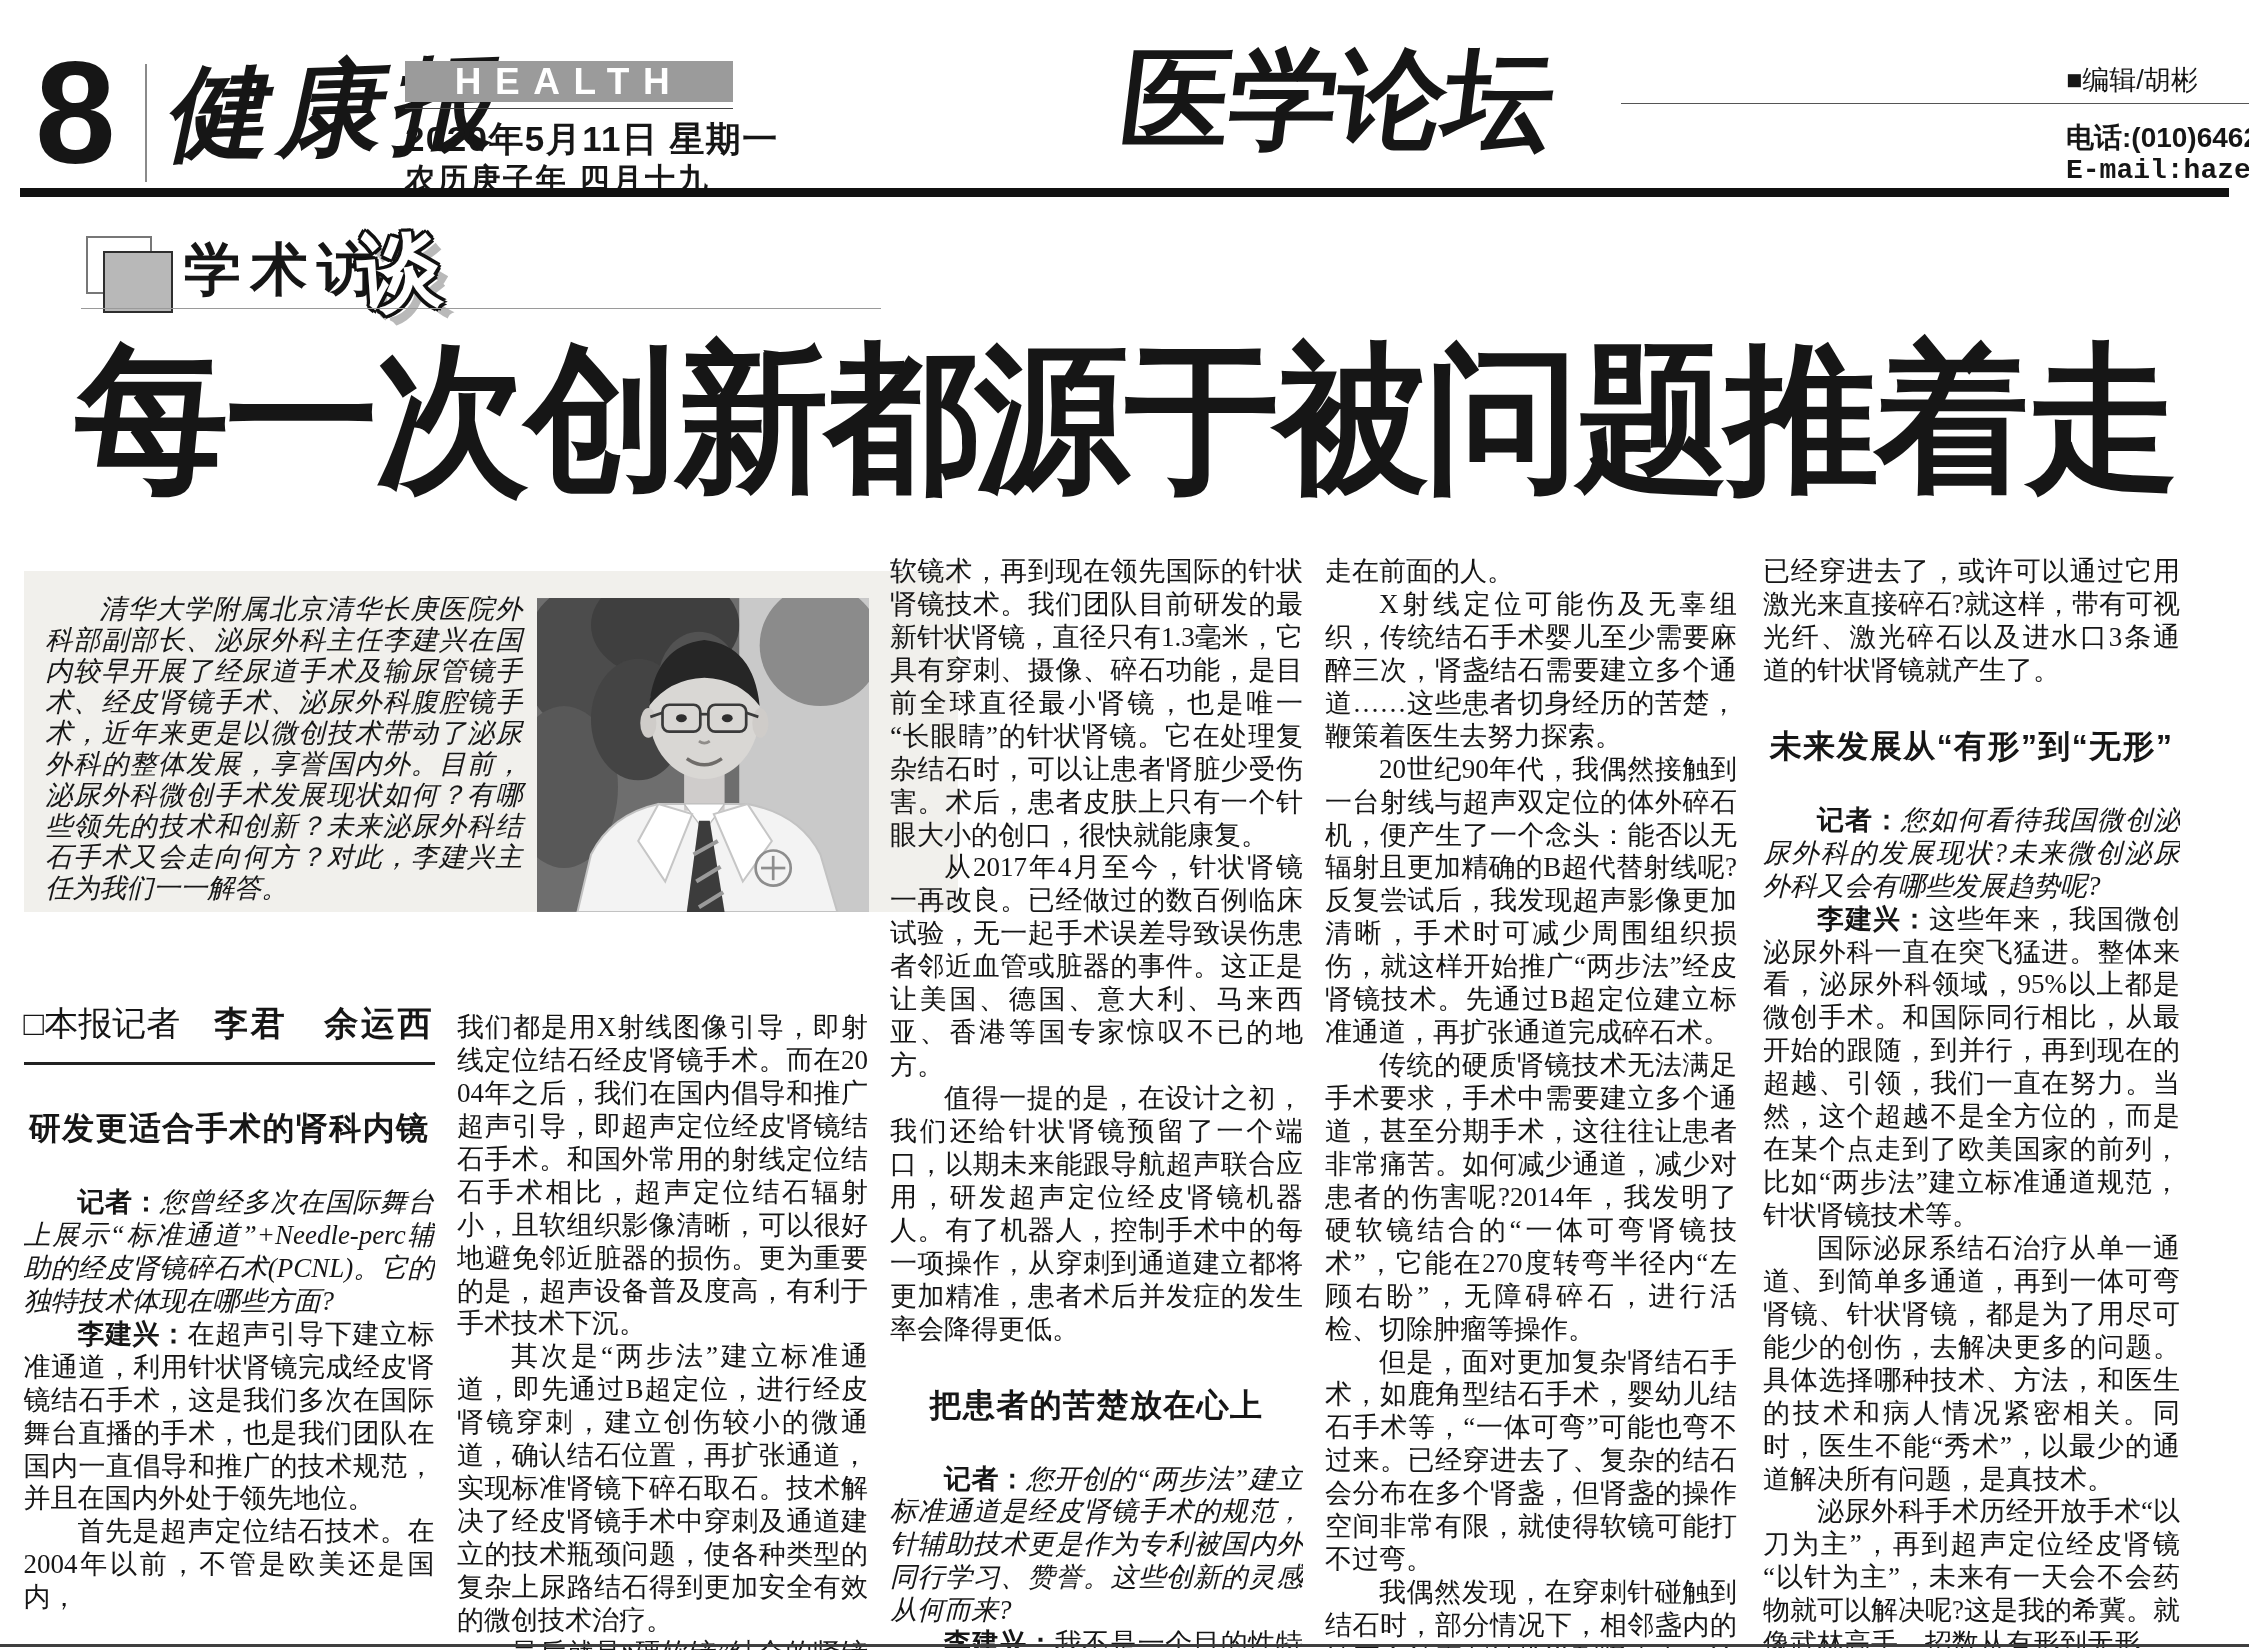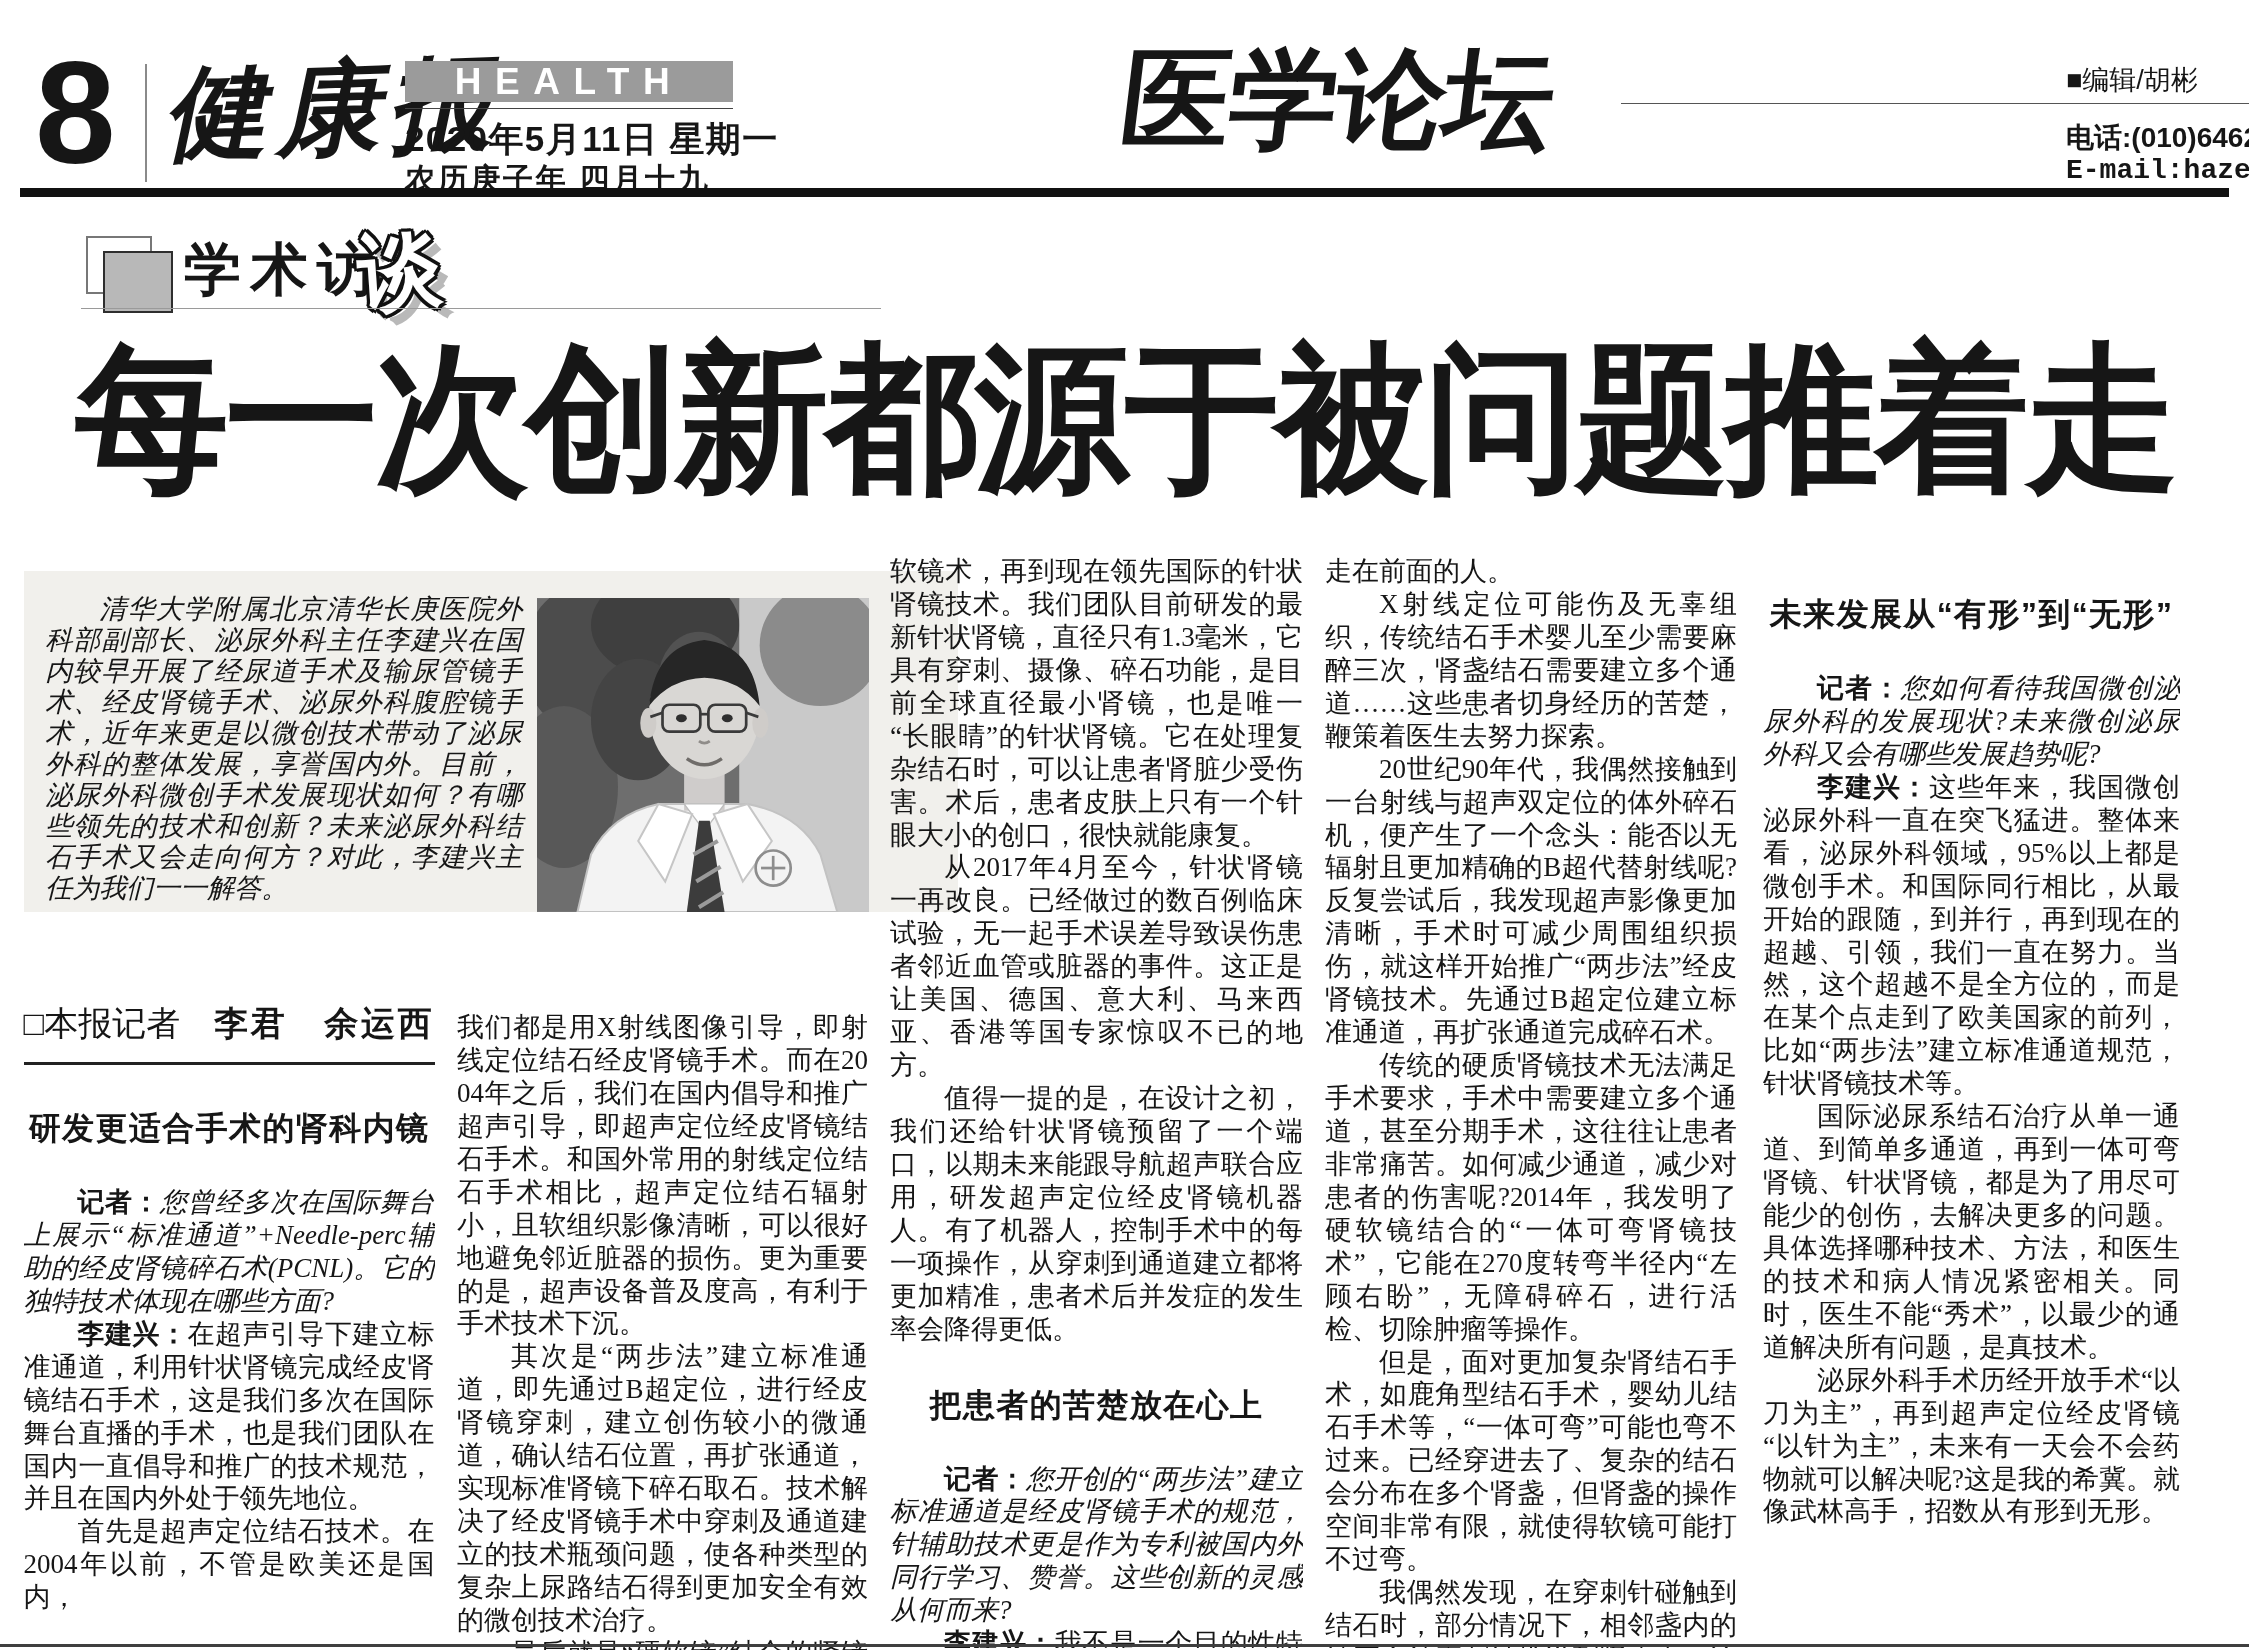--- a/index.html
+++ b/index.html
@@ -166,20 +166,21 @@
     </div>
   <div class="col" id="col-4">
       <p class="para cont">走在前面的人。</p>
       <p class="para">X射线定位可能伤及无辜组织，传统结石手术婴儿至少需要麻醉三次，肾盏结石需要建立多个通道……这些患者切身经历的苦楚，鞭策着医生去努力探索。</p>
       <p class="para">20世纪90年代，我偶然接触到一台射线与超声双定位的体外碎石机，便产生了一个念头：能否以无辐射且更加精确的B超代替射线呢?反复尝试后，我发现超声影像更加清晰，手术时可减少周围组织损伤，就这样开始推广“两步法”经皮肾镜技术。先通过B超定位建立标准通道，再扩张通道完成碎石术。</p>
       <p class="para">传统的硬质肾镜技术无法满足手术要求，手术中需要建立多个通道，甚至分期手术，这往往让患者非常痛苦。如何减少通道，减少对患者的伤害呢?2014年，我发明了硬软镜结合的“一体可弯肾镜技术”，它能在270度转弯半径内“左顾右盼”，无障碍碎石，进行活检、切除肿瘤等操作。</p>
       <p class="para">但是，面对更加复杂肾结石手术，如鹿角型结石手术，婴幼儿结石手术等，“一体可弯”可能也弯不过来。已经穿进去了、复杂的结石会分布在多个肾盏，但肾盏的操作空间非常有限，就使得软镜可能打不过弯。</p>
       <p class="para">我偶然发现，在穿刺针碰触到结石时，部分情况下，相邻盏内的结石会被穿刺针推送到肾盂内，这样就可从原通道内将结石粉碎取出。既然针</p>
     </div>
   <div class="col" id="col-5">
+      <p class="para cont">已经穿进去了，或许可以通过它用激光来直接碎石?就这样，带有可视光纤、激光碎石以及进水口3条通道的针状肾镜就产生了。</p>
       <div class="col-heading">未来发展从“有形”到“无形”</div>
       <p class="para q"><span class="prefix">记者：</span>您如何看待我国微创泌尿外科的发展现状?未来微创泌尿外科又会有哪些发展趋势呢?</p>
       <p class="para"><span class="prefix">李建兴：</span>这些年来，我国微创泌尿外科一直在突飞猛进。整体来看，泌尿外科领域，95%以上都是微创手术。和国际同行相比，从最开始的跟随，到并行，再到现在的超越、引领，我们一直在努力。当然，这个超越不是全方位的，而是在某个点走到了欧美国家的前列，比如“两步法”建立标准通道规范，针状肾镜技术等。</p>
       <p class="para">国际泌尿系结石治疗从单一通道、到简单多通道，再到一体可弯肾镜、针状肾镜，都是为了用尽可能少的创伤，去解决更多的问题。具体选择哪种技术、方法，和医生的技术和病人情况紧密相关。同时，医生不能“秀术”，以最少的通道解决所有问题，是真技术。</p>
       <p class="para">泌尿外科手术历经开放手术“以刀为主”，再到超声定位经皮肾镜“以针为主”，未来有一天会不会药物就可以解决呢?这是我的希冀。就像武林高手，招数从有形到无形。</p>
     </div>
 
   <div class="bottom-rule"></div>
 </div>
 

